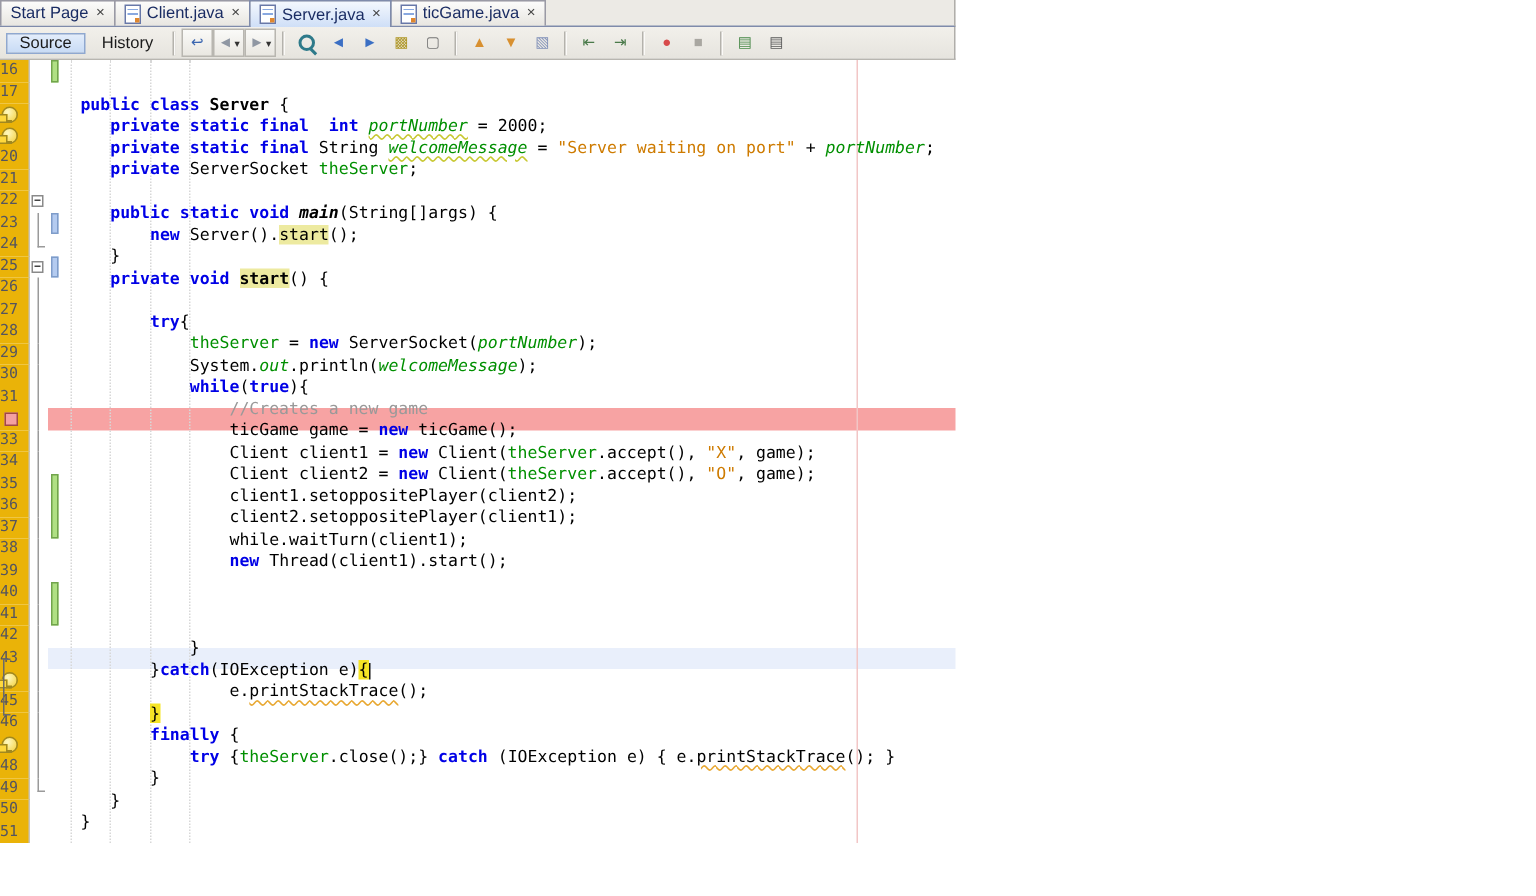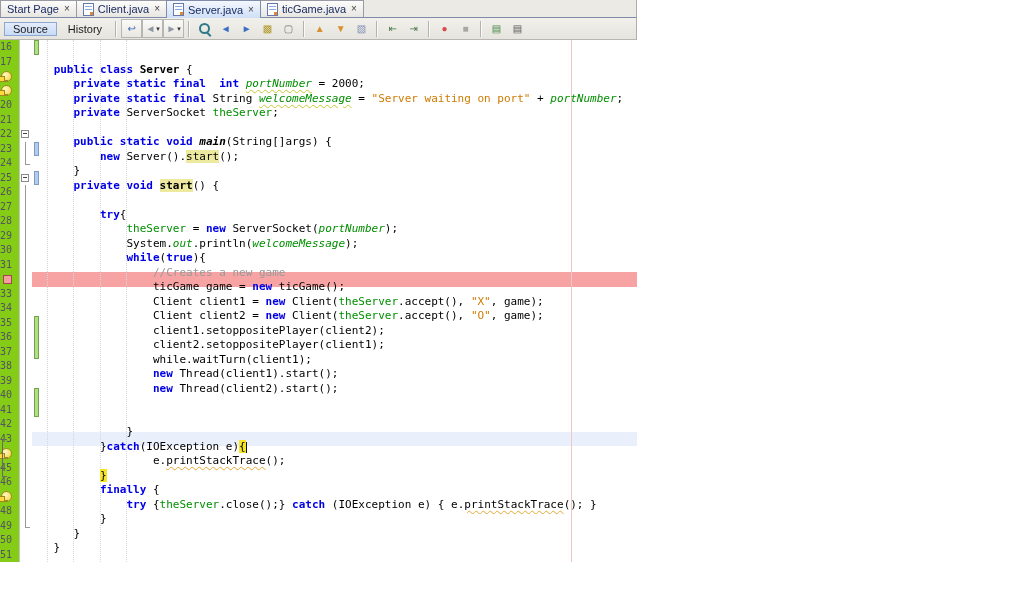--- a/index.html
+++ b/index.html
@@ -26,21 +26,21 @@
   .tbtn{width:19px;height:17px;display:flex;align-items:center;justify-content:center;background:transparent;border:1px solid transparent;flex:none;position:relative;}
   .tbtn.boxed{border:1px solid #b8b6b0;background:linear-gradient(#fafaf8,#e9e7e1);}
   .tbtn .glyph{font-size:10px;line-height:1;}
   .tbtn .ddcaret{font-size:7px;color:#333;margin-left:1px;}
   .mag{width:7px;height:7px;border:2px solid #2e7a8a;border-radius:50%;position:relative;display:inline-block;}
   .mag::after{content:'';position:absolute;width:2px;height:5px;background:#2e7a8a;left:7px;top:7px;transform:rotate(-45deg);}
 
   
   .editor{position:relative;width:637px;height:522px;background:#fff;font-family:"DejaVu Sans Mono",monospace;}
   .row{display:flex;height:14.5px;line-height:14.5px;}
-  .gutter{width:20px;flex:none;background:#84cc16;border-right:1px solid #c6c4be;color:#55555f;font-size:10px;text-align:right;padding-right:7px;box-sizing:border-box;display:flex;align-items:center;justify-content:flex-end;}
+  .gutter{width:20px;flex:none;background:#eab308;border-right:1px solid #c6c4be;color:#55555f;font-size:10px;text-align:right;padding-right:7px;box-sizing:border-box;display:flex;align-items:center;justify-content:flex-end;}
   .foldc{width:12px;flex:none;position:relative;}
   .foldc.v::before{content:'';position:absolute;left:5px;top:0;bottom:0;border-left:1px solid #9a9a9a;}
   .foldc.end::before{content:'';position:absolute;left:5px;top:0;height:8px;width:4px;border-left:1px solid #9a9a9a;border-bottom:1px solid #9a9a9a;}
   .foldbox{position:absolute;left:1px;top:3px;width:8px;height:8px;border:1px solid #8a8a8a;background:#fff;box-sizing:border-box;}
   .foldbox::after{content:'';position:absolute;left:1px;right:1px;top:2px;border-top:1px solid #444;}
   .bgr{flex:1;display:flex;position:relative;}
   .bgr.bg-bp{background:var(--breakpoint_line);}
   .bgr.bg-caret{background:var(--caret_line);}
   .barcol{width:7px;flex:none;}
   pre.codetext{margin:8px;font:11px "DejaVu Sans Mono",monospace;line-height:14.5px;position:relative;z-index:2;}
@@ -356,21 +356,20 @@
           <div class="bgr">
             <div class="barcol"></div>
             <pre class="codetext"><span>                </span><span class="t-k">new</span><span> Thread(client1).start();</span></pre>
           </div>
         </div>
         <div class="row">
           <div class="gutter">39</div>
           <div class="foldc v"></div>
           <div class="bgr">
             <div class="barcol"></div>
-            <pre class="codetext"><span>                </span><span class="t-k">new</span><span> Thread(client2).start();</span></pre>
           </div>
         </div>
         <div class="row">
           <div class="gutter">40</div>
           <div class="foldc v"></div>
           <div class="bgr">
             <div class="barcol"></div>
             <pre class="codetext"></pre>
           </div>
         </div>

